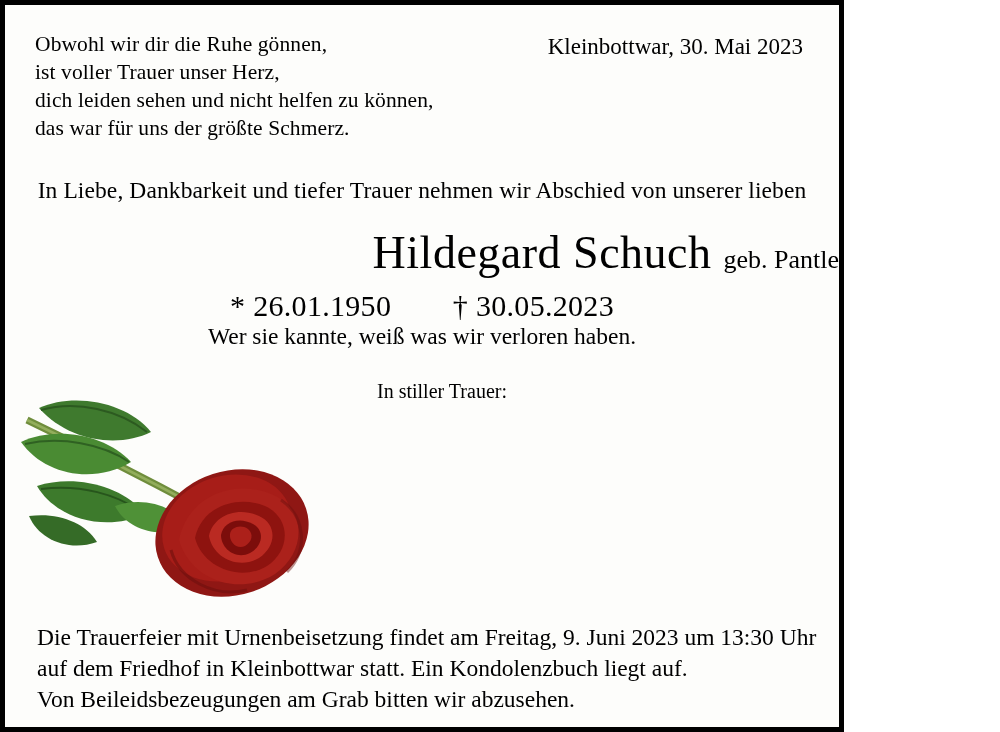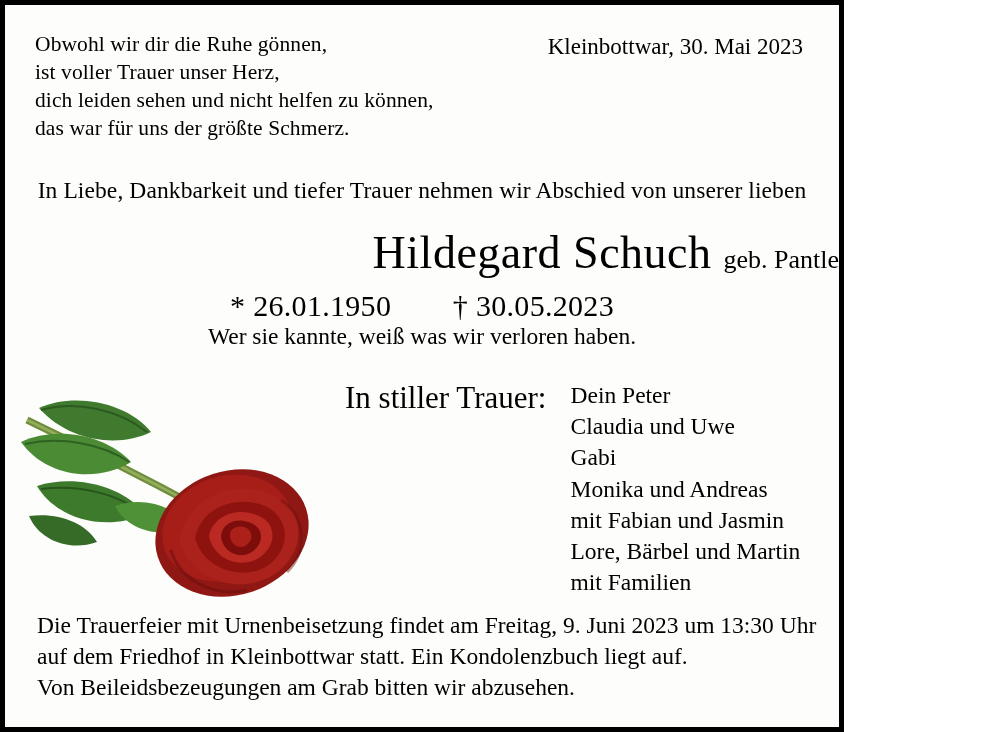--- a/index.html
+++ b/index.html
@@ -86,39 +86,40 @@
   }
 
   
   .mourners {
     margin-top: 30px;
     padding-left: 340px;
     display: flex;
     align-items: flex-start;
   }
   .mourners-label {
-    font-size: 31px;
+    font-size: 20px;
     white-space: nowrap;
     padding-top: 0px;
+    margin-left: 32px;
   }
   .mourners-names {
     margin-left: 24px;
     font-size: 23.5px;
     line-height: 1.33;
   }
   .mourners-names div {
     white-space: nowrap;
   }
 
   
   .closing {
     position: absolute;
     left: 32px;
     right: 28px;
-    bottom: 24px;
+    bottom: 12px;
     font-size: 23.5px;
     line-height: 1.32;
   }
   .closing div { white-space: nowrap; }
 
   
   .rose {
     position: absolute;
     left: 14px;
     top: 385px;
@@ -152,29 +153,20 @@
       <span>26.01.1950</span>
       <span class="sep"></span>
       <span>†</span>
       <span>30.05.2023</span>
     </div>
 
     <div class="epitaph">Wer sie kannte, weiß was wir verloren haben.</div>
 
     <div class="mourners">
       <div class="mourners-label">In stiller Trauer:</div>
-      <div class="mourners-names">
-        <div>Dein Peter</div>
-        <div>Claudia und Uwe</div>
-        <div>Gabi</div>
-        <div>Monika und Andreas</div>
-        <div>mit Fabian und Jasmin</div>
-        <div>Lore, Bärbel und Martin</div>
-        <div>mit Familien</div>
-      </div>
     </div>
 
     <div class="closing">
       <div>Die Trauerfeier mit Urnenbeisetzung findet am Freitag, 9. Juni 2023 um 13:30 Uhr</div>
       <div>auf dem Friedhof in Kleinbottwar statt.  Ein Kondolenzbuch liegt auf.</div>
       <div>Von Beileidsbezeugungen am Grab bitten wir abzusehen.</div>
     </div>
 
     <svg class="rose" viewBox="0 0 330 220">
       <g>

